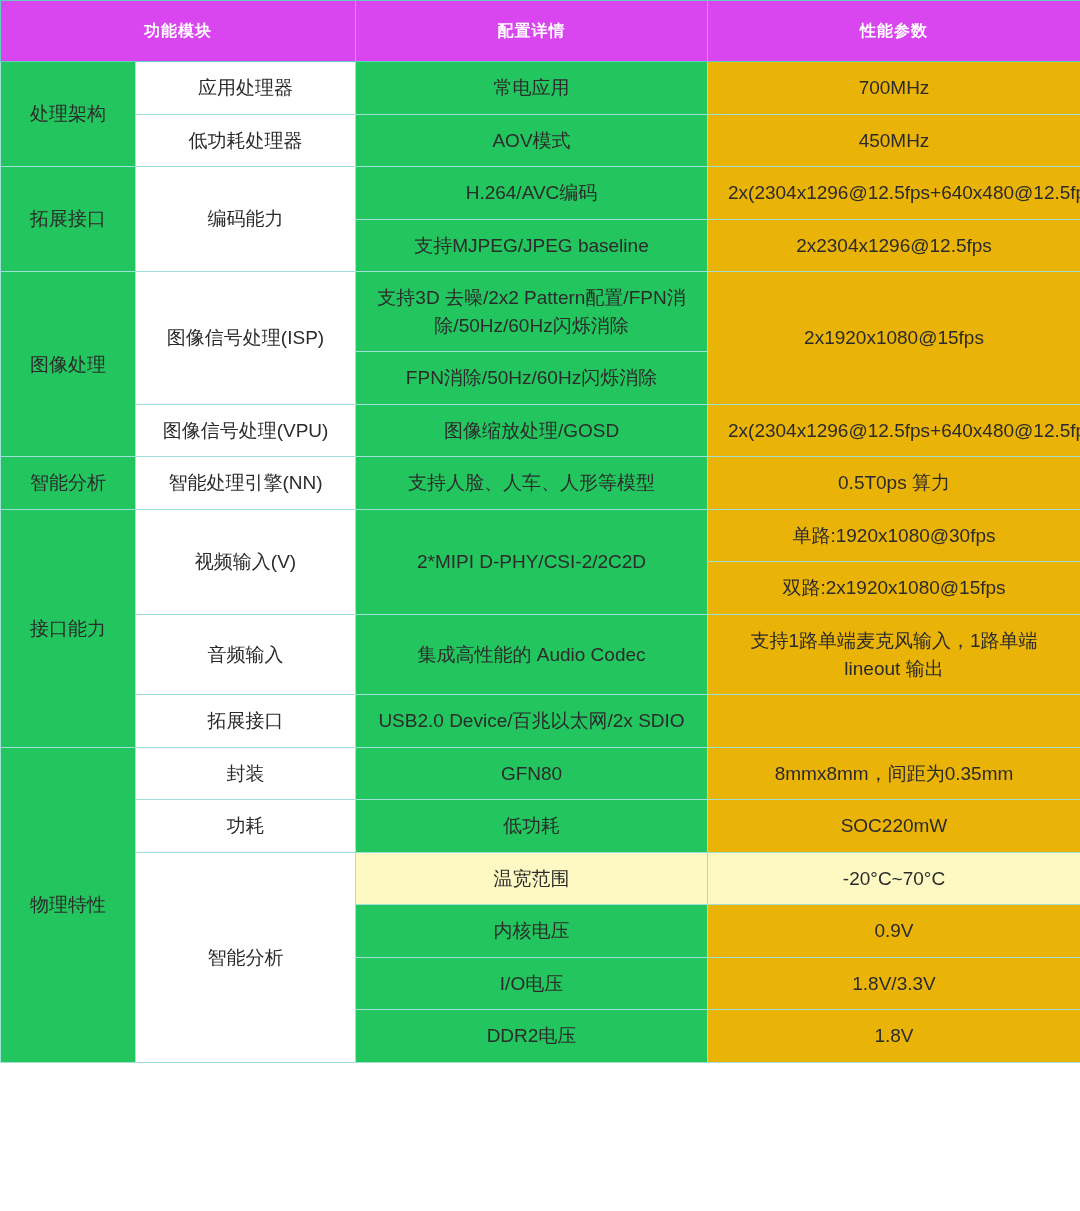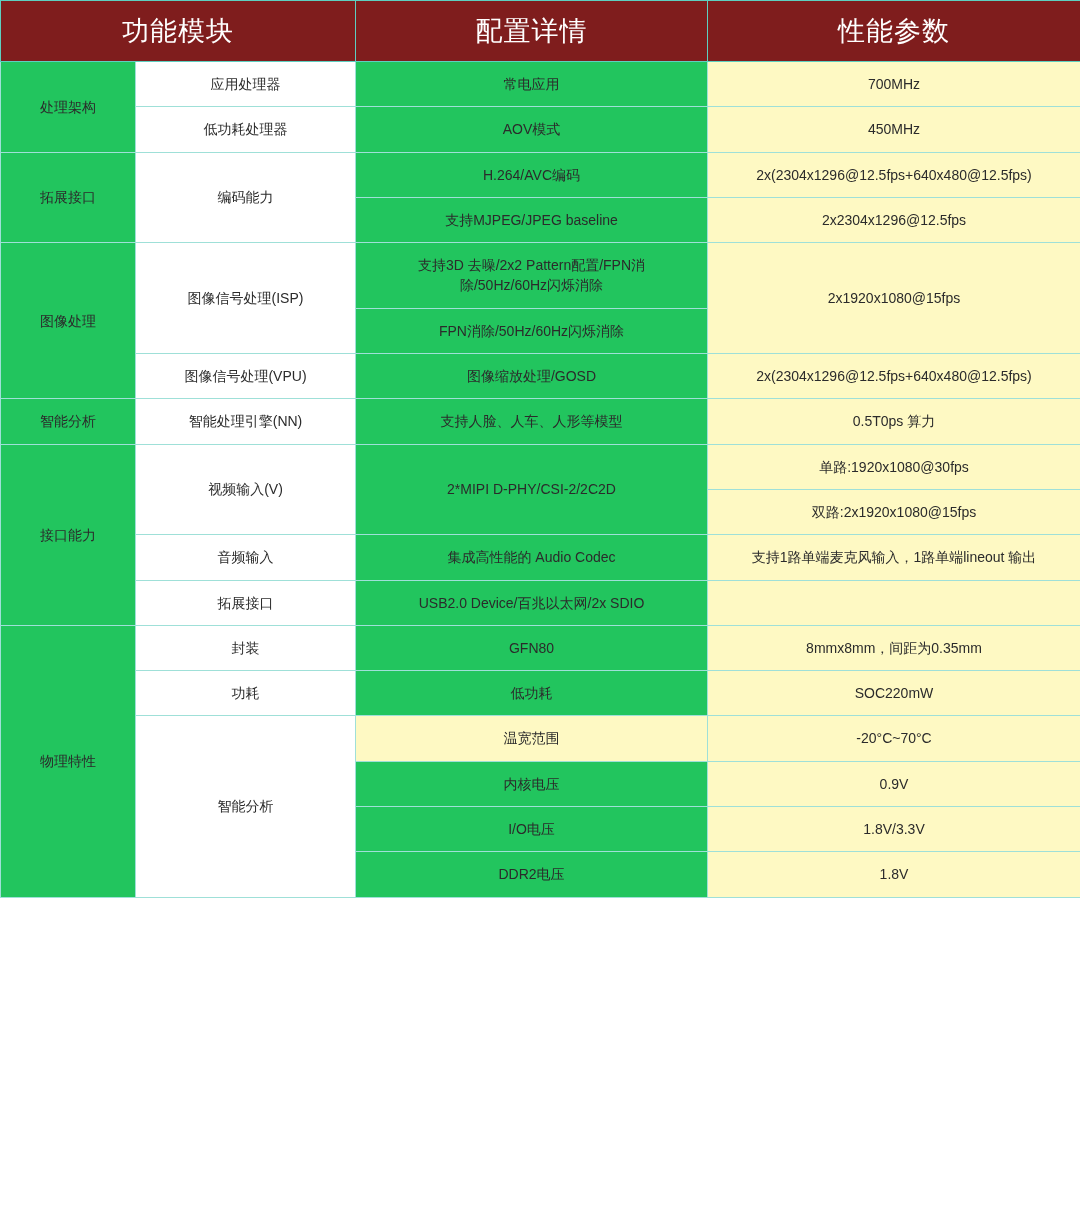--- a/index.html
+++ b/index.html
@@ -16,50 +16,50 @@
     border-collapse: collapse;
     width: 1080px;
     table-layout: fixed;
   }
   table.spec col.c1 { width: 135px; }
   table.spec col.c2 { width: 220px; }
   table.spec col.c3 { width: 352px; }
   table.spec col.c4 { width: 373px; }
 
   table.spec th {
-    background: #7f1d1d;
+    background: #d946ef;
     color: #ffffff;
-    font-size: 27px;
-    font-weight: normal;
+    font-size: 16px;
+    font-weight: bold;
     height: 58px;
     text-align: center;
     border: 1px solid #5ecfc0;
     letter-spacing: 1px;
   }
   table.spec td {
     border: 1px solid #9fe0d8;
-    font-size: 14px;
+    font-size: 19px;
     text-align: center;
     vertical-align: middle;
     padding: 12px 20px;
     line-height: 1.45;
     color: #2b2b2b;
   }
   td.group {
     background: #22c55e;
     font-size: 20px;
   }
   td.sub {
     background: #ffffff;
   }
   td.detail {
     background: #22c55e;
   }
   td.perf {
-    background: #fef9c3;
+    background: #eab308;
   }
   td.tint {
     background: #fef9c3;
   }
 </style>
 </head>
 <body>
 
 <table class="spec">
   <colgroup>

